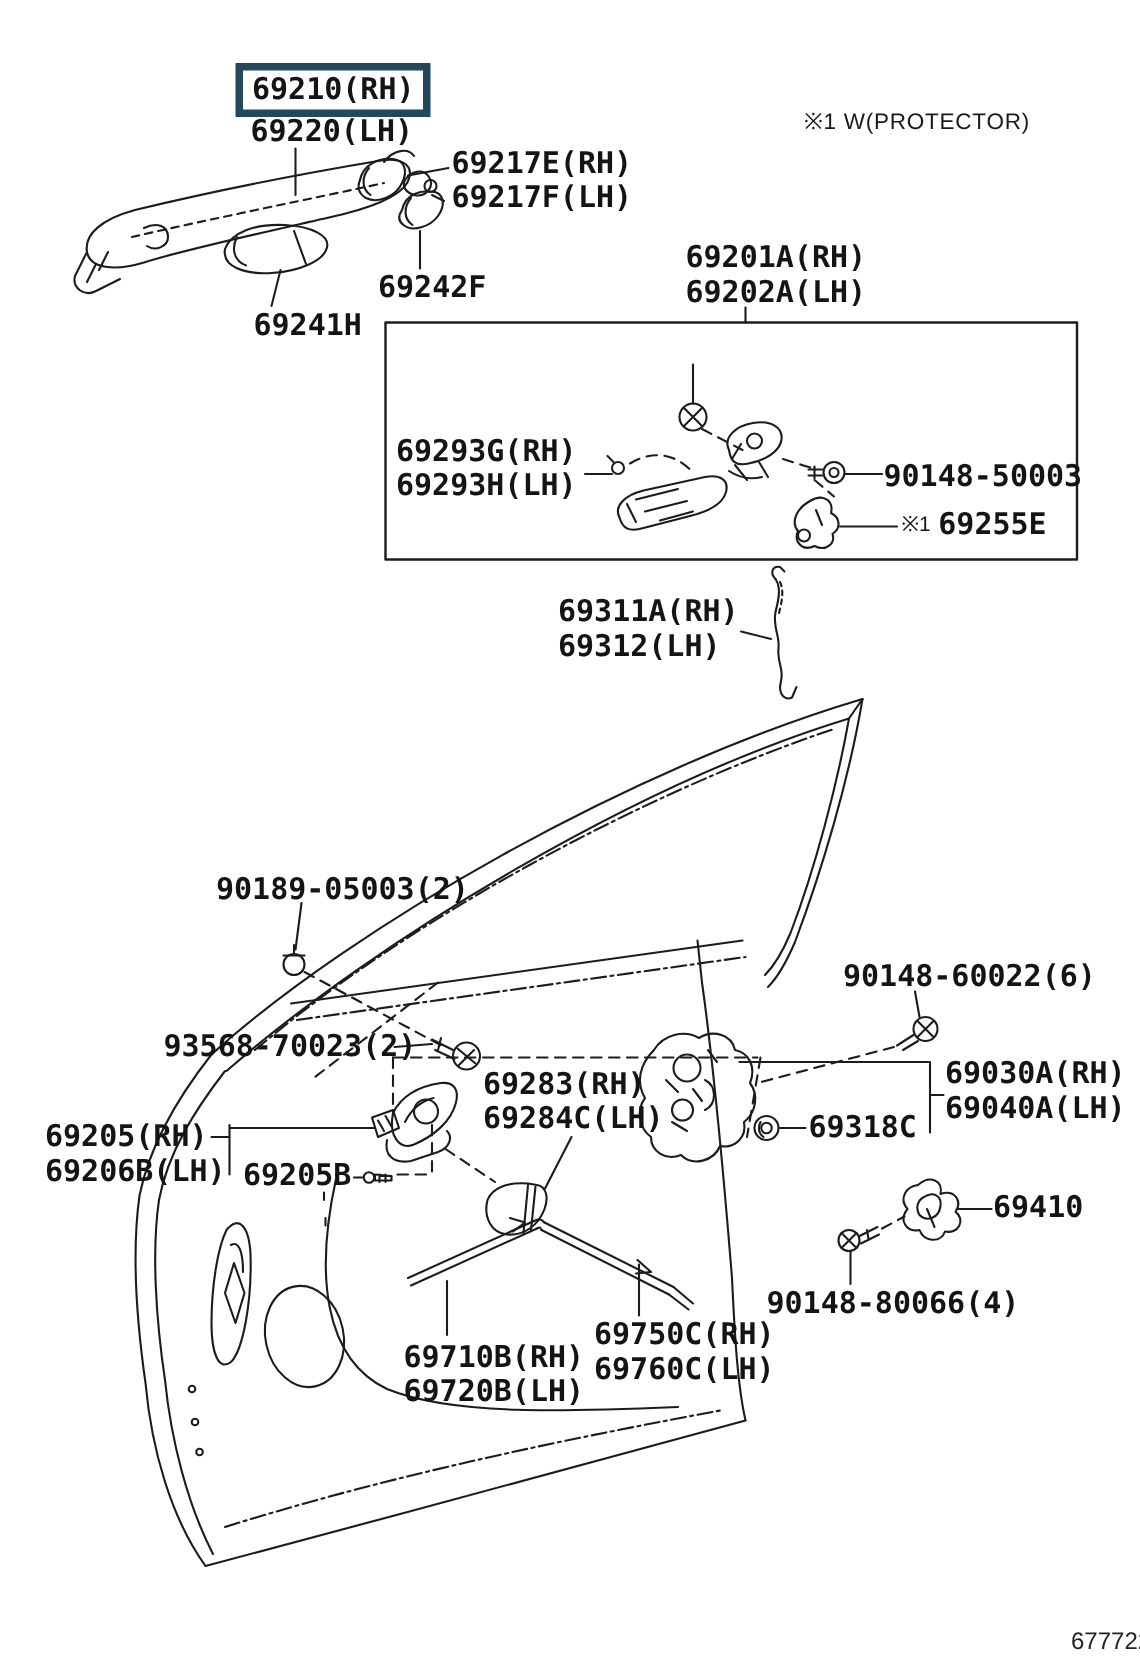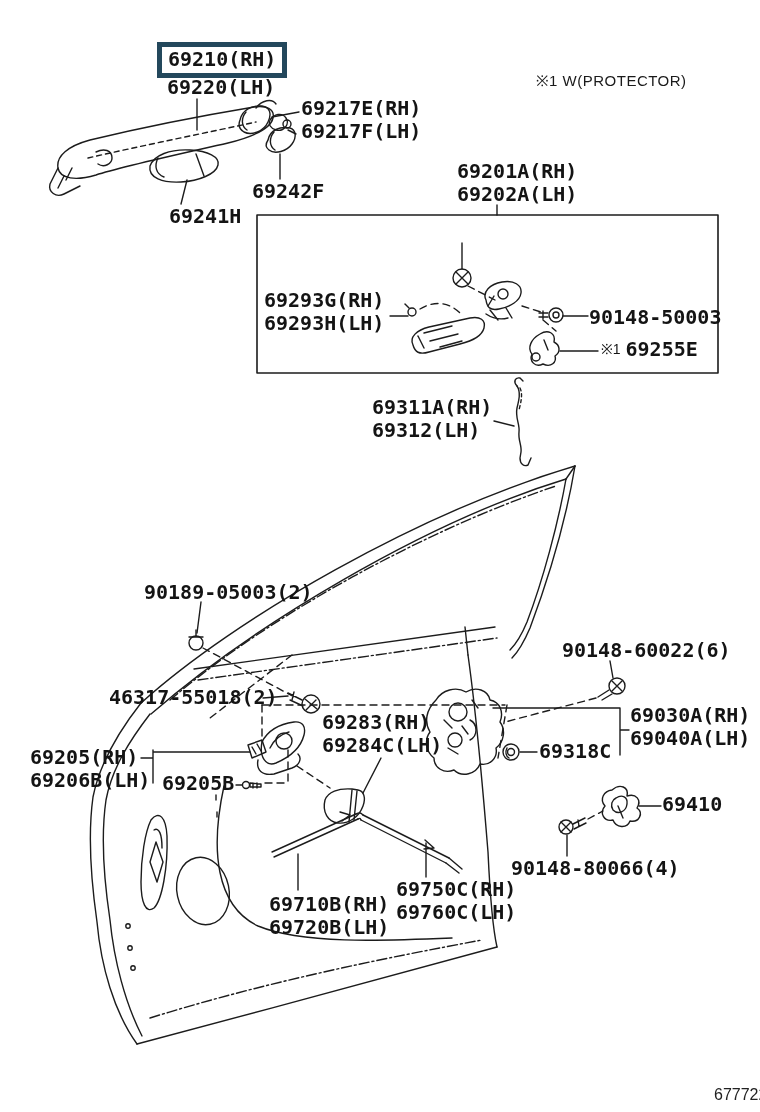--- a/index.html
+++ b/index.html
@@ -258,21 +258,21 @@
     <span class="pre">※1</span><span>69255E</span>
   </div>
 
   <div class="lbl" style="left:372px;top:396px">
     <div>69311A(RH)</div>
     <div>69312(LH)</div>
   </div>
 
   <div class="lbl" style="left:144px;top:581px">90189-05003(2)</div>
 
-  <div class="lbl" style="left:109px;top:686px">46317-55018(2)</div>
+  <div class="lbl" style="left:109px;top:686px">93568-70023(2)</div>
 
   <div class="lbl" style="left:562px;top:639px">90148-60022(6)</div>
 
   <div class="lbl" style="left:630px;top:704px">
     <div>69030A(RH)</div>
     <div>69040A(LH)</div>
   </div>
 
   <div class="lbl" style="left:539px;top:740px">69318C</div>
 

